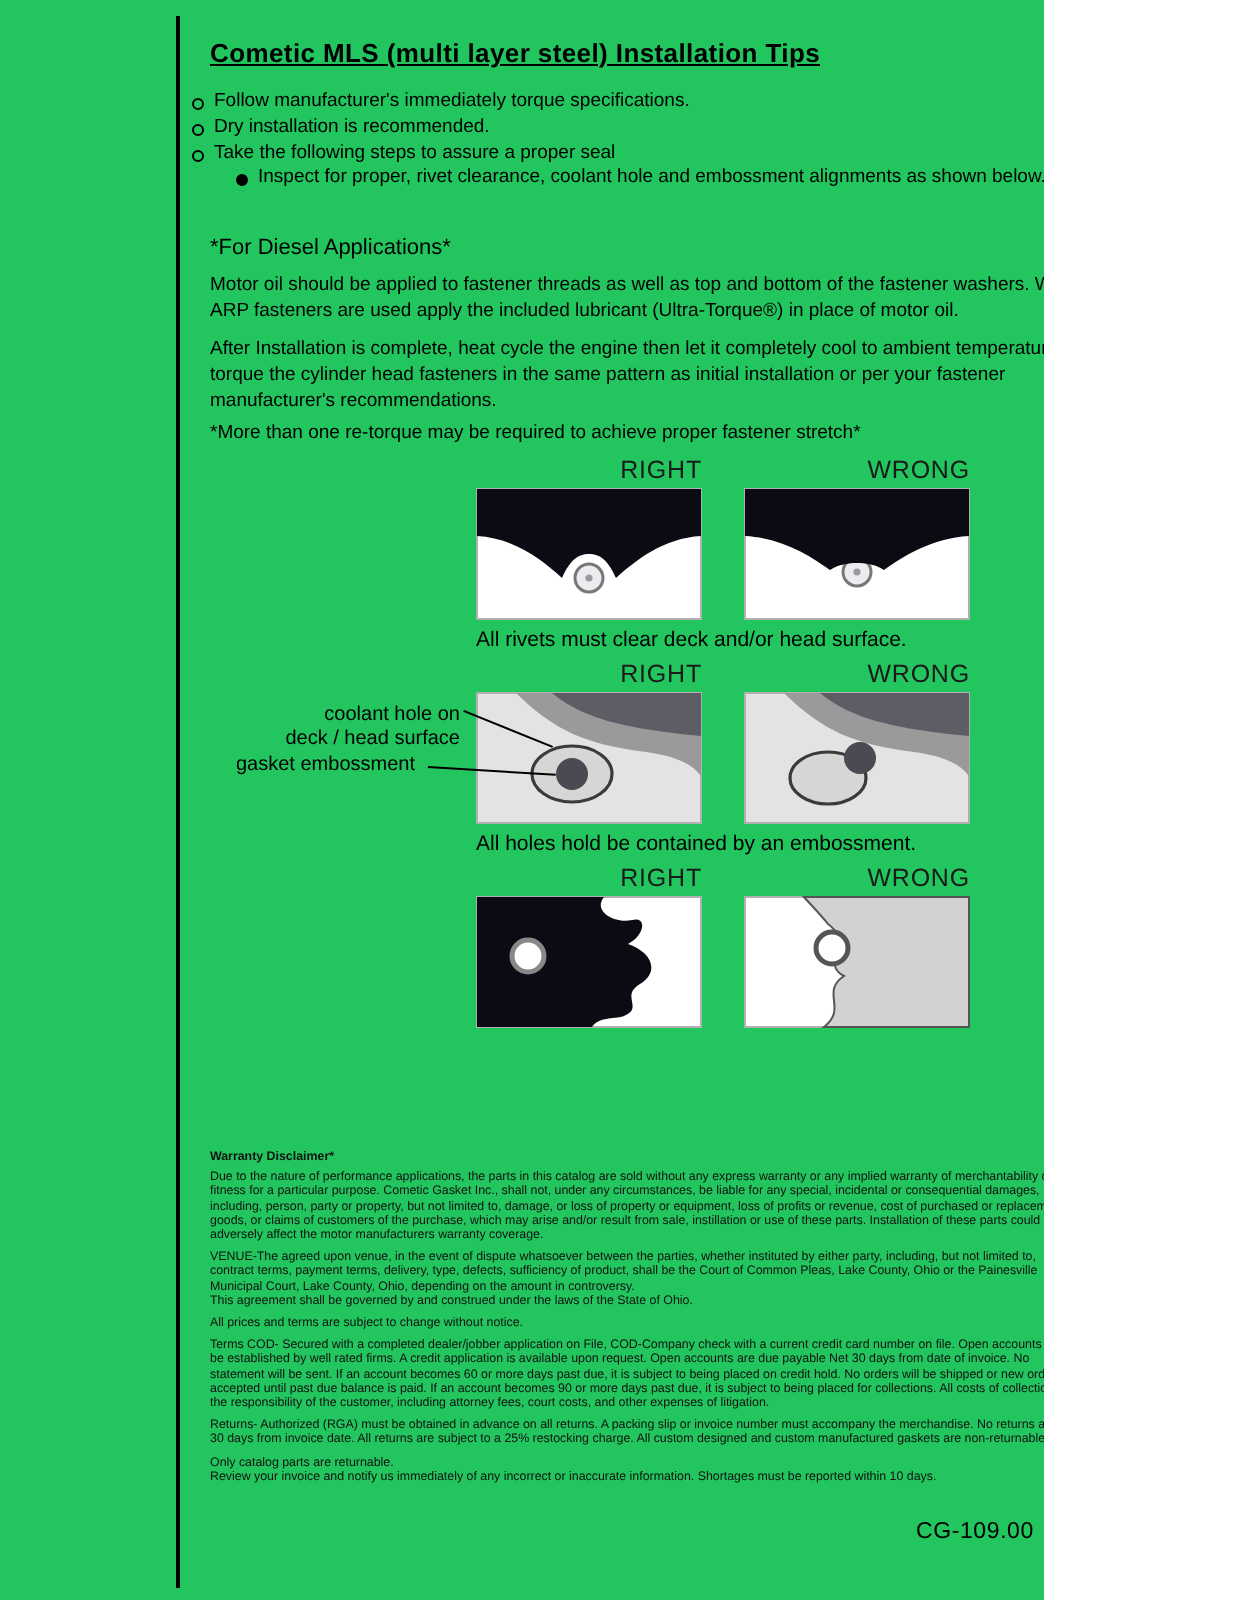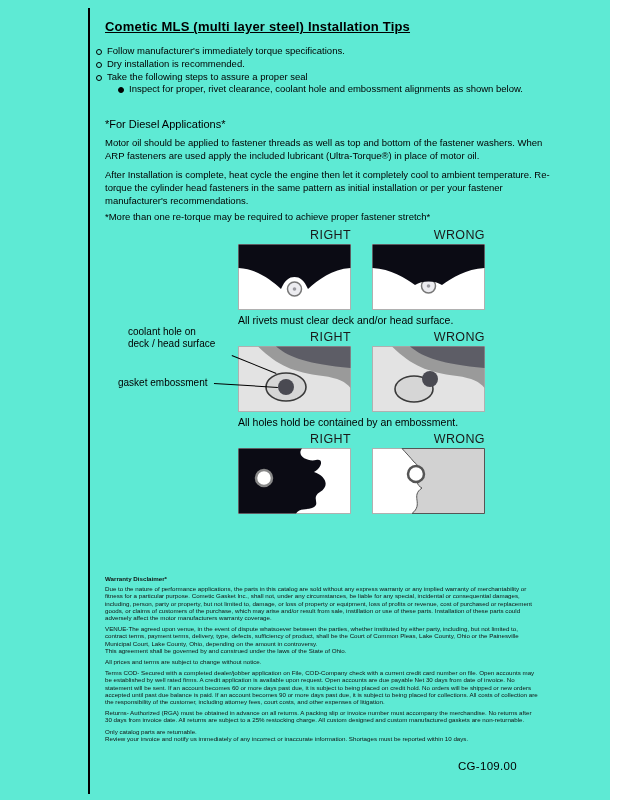--- a/index.html
+++ b/index.html
@@ -1,17 +1,17 @@
 <!DOCTYPE html>
 <html><head>
 <meta charset="utf-8">
 <style>
   html,body{margin:0;padding:0}
   body{width:618px;height:800px;background:#ffffff;font-family:"Liberation Sans",sans-serif;color:#000}
-  .page{position:absolute;left:0;top:0;width:610px;height:800px;background:#5eead4;overflow:hidden}
+  .page{position:absolute;left:0;top:0;width:522px;height:800px;background:#22c55e;overflow:hidden}
   .page > *{position:absolute;margin:0}
   .vrule{left:88px;top:8px;width:2px;height:786px;background:#000}
   .title{left:105px;top:19px;font-size:13px;font-weight:700;text-decoration:underline;letter-spacing:.2px}
   .tips{left:96px;top:45px;width:470px;font-size:9.5px;line-height:12.8px}
   .li{display:flex}
   .mk{flex:0 0 auto;width:4px;height:4px;border:1px solid #000;border-radius:50%;margin:4px 5px 0 0}
   .mk.fill{background:#000}
   .li.sub{margin-left:22px}
   .dieselh{left:105px;top:118px;font-size:11px;font-weight:400}
   .para{left:105px;width:452px;font-size:9.5px;line-height:13px}
@@ -20,21 +20,21 @@
   .panel{width:113px;height:66px}
   .panel svg{display:block;width:100%;height:100%}
   .caption{font-size:10.5px}
   .h-r1-l{left:238px;top:228px}.h-r1-r{left:372px;top:228px}
   .p-r1-l{left:238px;top:244px}.p-r1-r{left:372px;top:244px}
   .c-r1{left:238px;top:314px}
   .h-r2-l{left:238px;top:330px}.h-r2-r{left:372px;top:330px}
   .p-r2-l{left:238px;top:346px}.p-r2-r{left:372px;top:346px}
   .c-r2{left:238px;top:416px}
   .note{font-size:10px;line-height:11.5px}
-  .coolant{left:128px;top:326px;width:102px;}
+  .coolant{left:128px;top:352px;width:102px;text-align:right}
   .emboss{left:118px;top:377px}
   .leader{height:0;border-top:1px solid #000;transform-origin:0 0}
   .l1{left:232px;top:355px;width:48px;transform:rotate(22deg)}
   .l2{left:214px;top:383px;width:64px;transform:rotate(3.5deg)}
   .h-r3-l{left:238px;top:432px}.h-r3-r{left:372px;top:432px}
   .p-r3-l{left:238px;top:448px}.p-r3-r{left:372px;top:448px}
   .c-r3{left:238px;top:518px;line-height:13.5px}
   .legal{left:105px;top:575px;width:434px;font-size:6.2px;line-height:7.2px;color:#111}
   .lh{font-weight:700;margin-bottom:3px}
   .lp{margin:0 0 4px 0}

